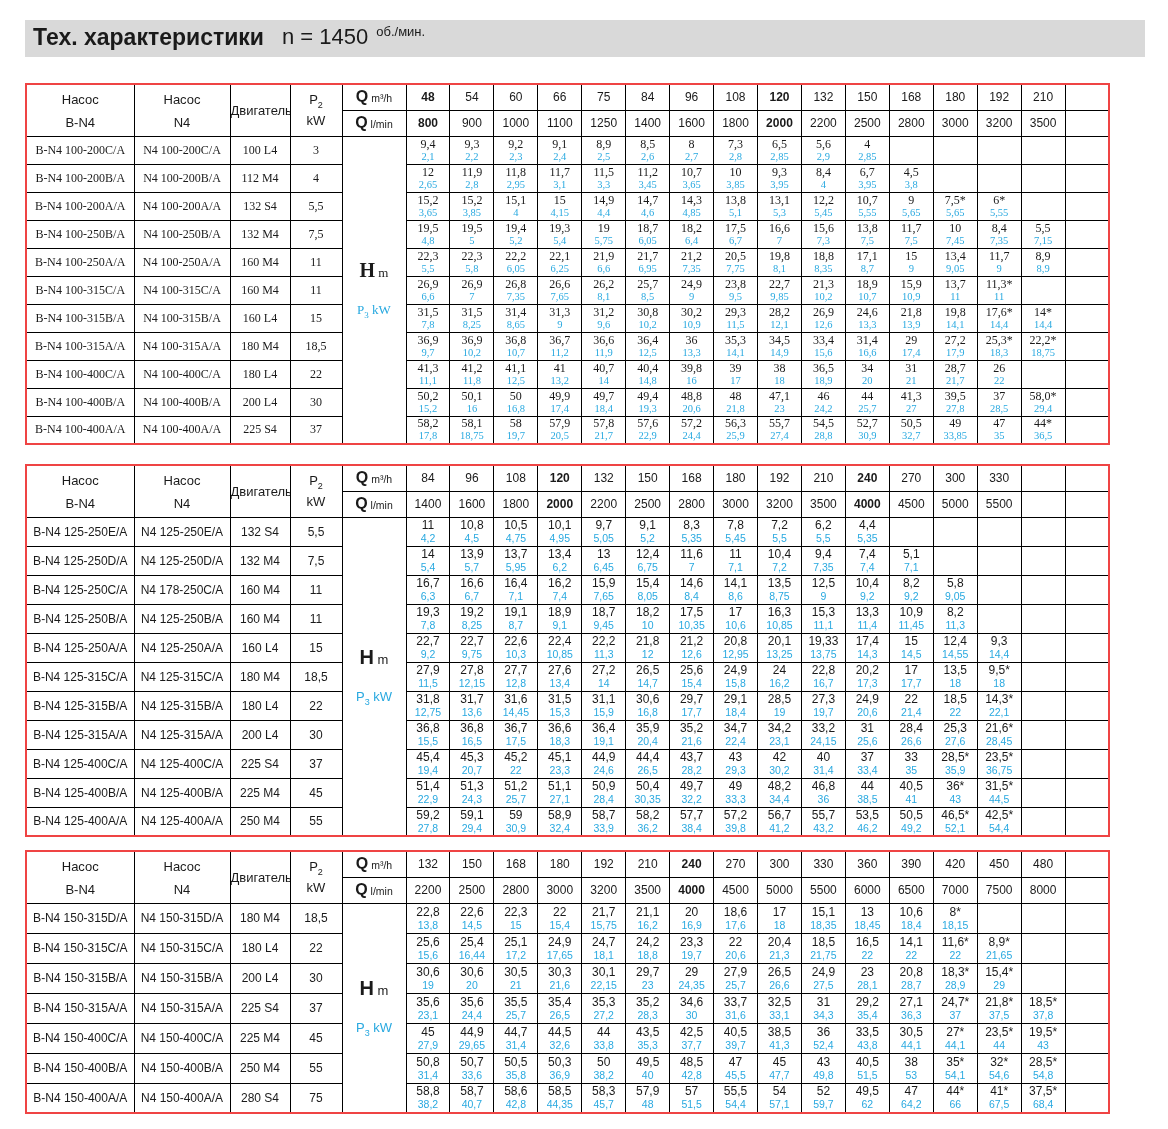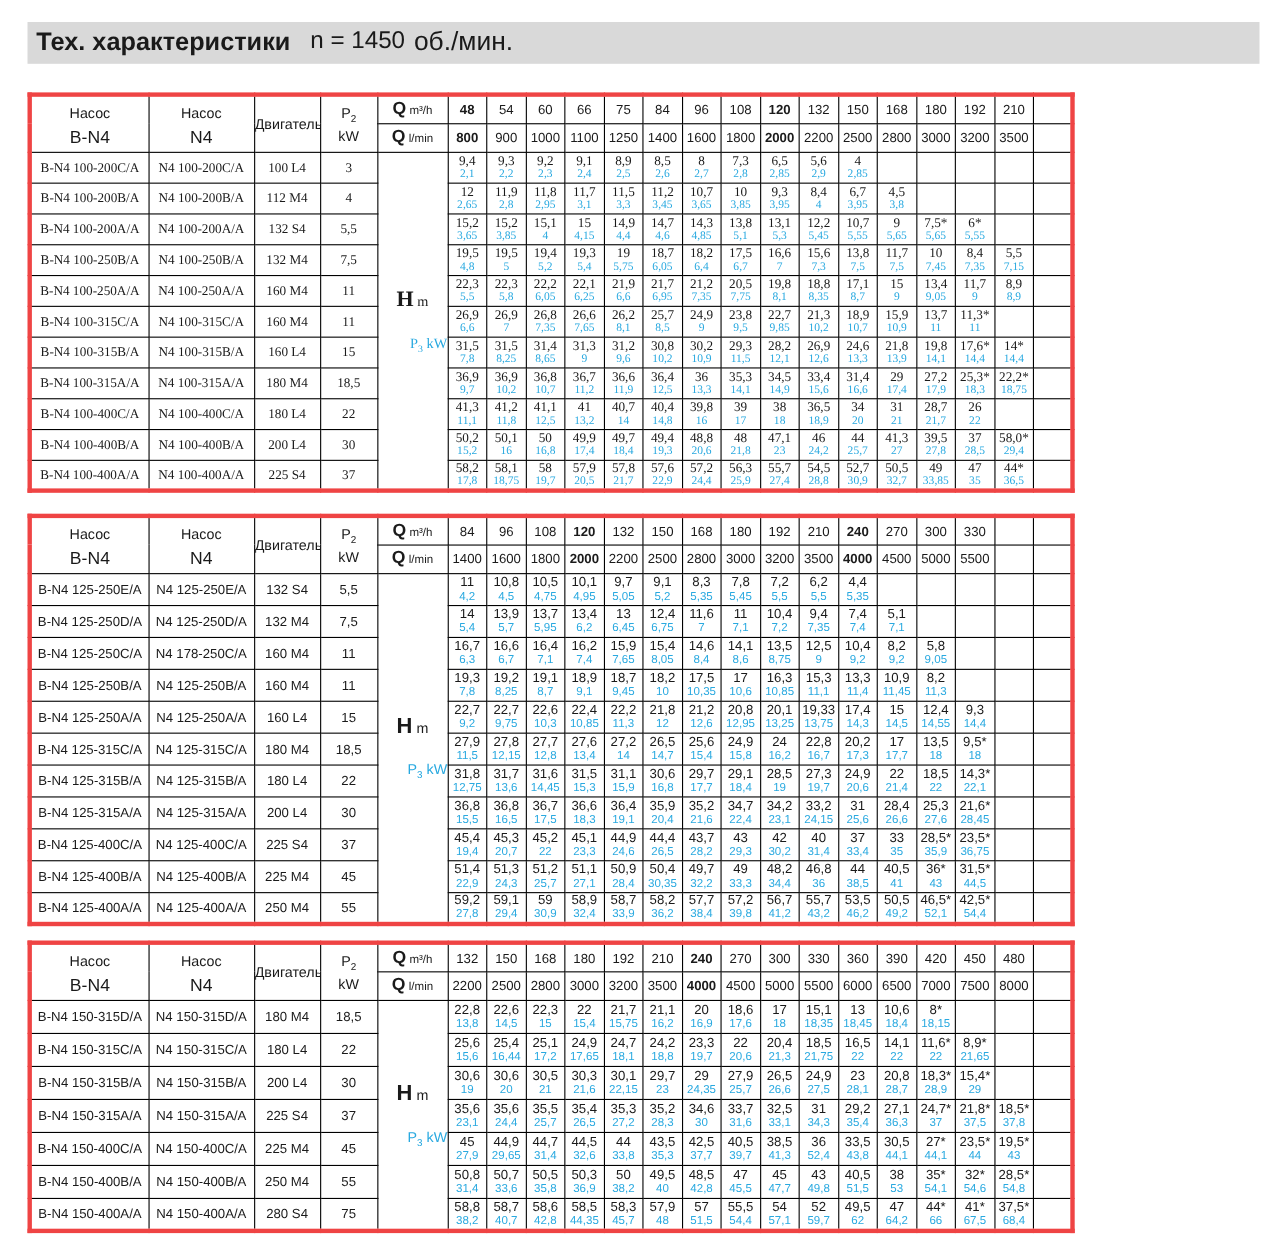--- a/index.html
+++ b/index.html
@@ -9,51 +9,51 @@
     font-family:"Liberation Sans", sans-serif; color:#1a1a1a;
     overflow:hidden;
   }
   .banner {
     margin:20px 23px 0 25px; background:var(--banner,#d9d9d9);
     padding:4px 10px 6px 8px; display:flex; align-items:flex-start;
     white-space:nowrap;
   }
   .banner .t1 { font-size:23px; font-weight:bold; }
   .banner .t2 { font-size:22px; font-weight:normal; margin-left:18px; }
-  .banner .t3 { font-size:24px; margin-left:8px; }
+  .banner .t3 { font-size:13px; margin-left:8px; }
   .tbl { margin-left:25px; margin-right:23px; }
   table.pt {
-    border-collapse:collapse; table-layout:fixed; width:952px;
-    border:4px solid #ef4444;
+    border-collapse:collapse; table-layout:fixed; width:1085px;
+    border:2px solid #ef4444;
     padding-left:23px;
   }
   .pt th, .pt td {
     border:1px solid #000; padding:0; text-align:center;
     vertical-align:middle; font-weight:normal; overflow:hidden;
   }
   .pt thead tr { height:26px; }
   .h-name .hl1 { font-size:13px; line-height:15px; margin-top:2px; }
-  .h-name .hl2 { font-size:16px; line-height:15px; margin-top:8px;text-align:center; }
+  .h-name .hl2 { font-size:13px; line-height:15px; margin-top:8px;text-align:center; }
   .h-motor { font-size:13px; }
   .h-p2 { font-size:13px; line-height:15px; }
   .h-p2 sub, .p3l sub { font-size:9px; }
   .h-qlab { text-align:left; padding-left:7px; }
   .h-qlab b { font-size:16px; }
   .h-qlab .qu { font-size:10.5px; }
   .h-q { font-size:12px; }
   .h-q.bq { font-weight:bold; }
   .t0 tbody tr { height:28px;font-family:Liberation Serif, serif; }
   .t1 tbody tr { height:29px; }
   .t2 tbody tr { height:30px; }
   .c-nm { font-size:12px; }
   .c-mid { font-size:12px; }
   .c-hp3 { background:#fff; }
   .c-hp3 .hm { font-size:13px; margin-bottom:20px;text-align:center; }
   .c-hp3 .hm b { font-size:20px; }
-  .c-hp3 .p3l { font-size:13px; color:var(--cyan,#29a9e0);text-align:right; }
+  .c-hp3 .p3l { font-size:13px; color:var(--cyan,#29a9e0); }
   td.c-d .h { font-size:12px; line-height:13px; }
   td.c-d .p { font-size:10.5px; line-height:12px; color:var(--cyan,#29a9e0); }
 </style>
 </head>
 <body>
 
 <div class="banner">
   <span class="t1">Тех. характеристики</span>
   <span class="t2">n = 1450</span>
   <span class="t3">об./мин.</span>

